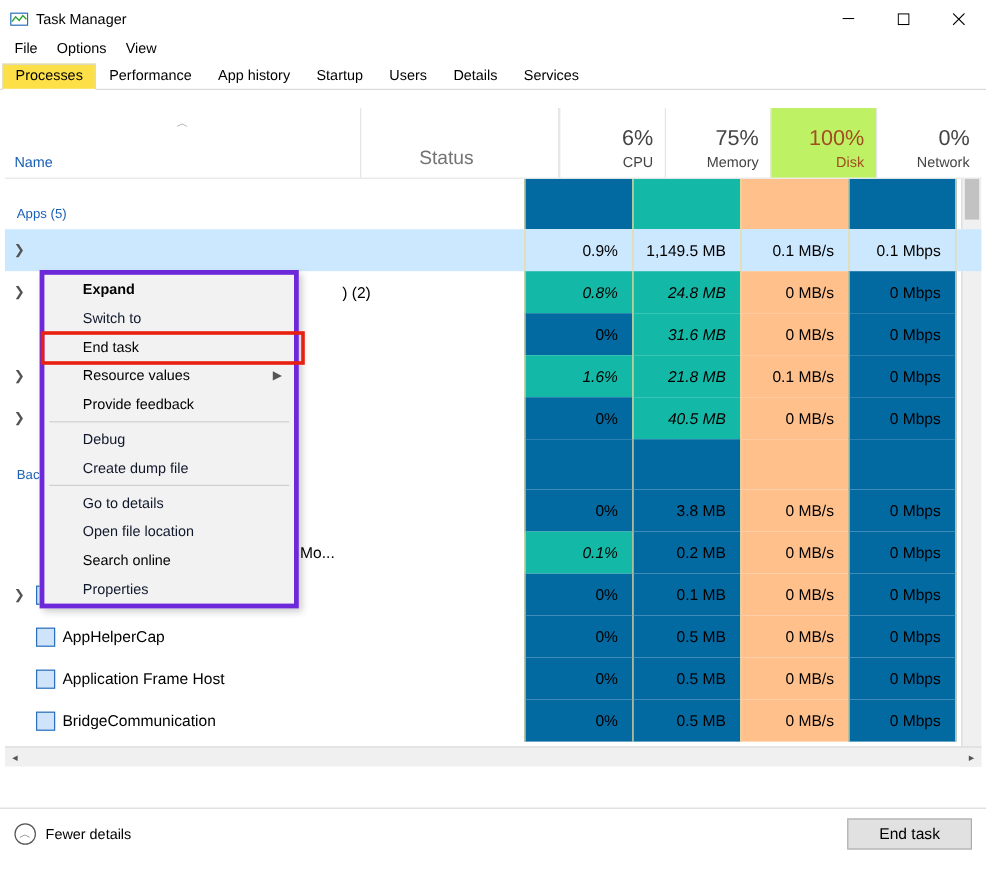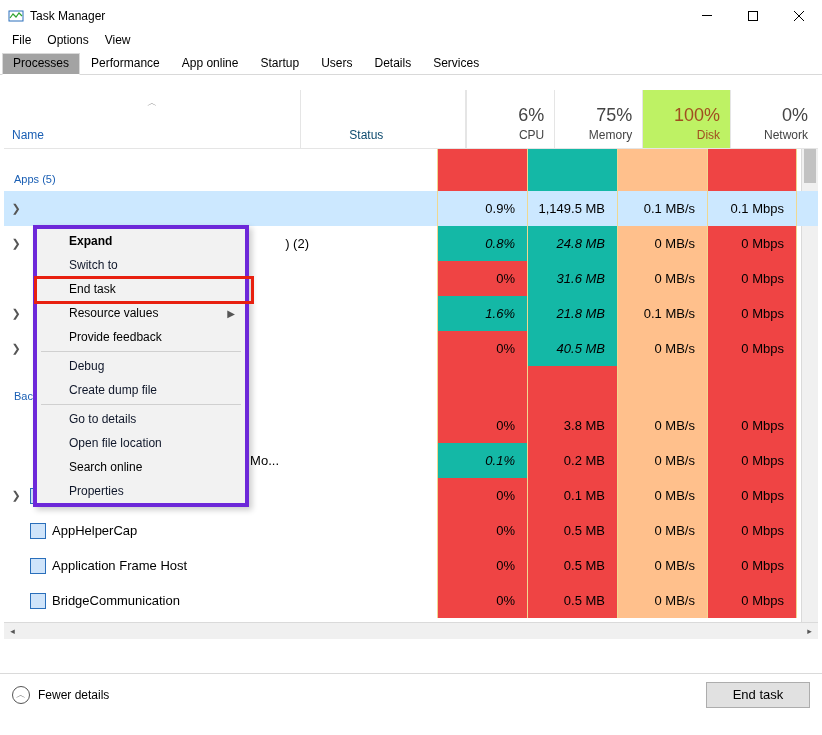--- a/index.html
+++ b/index.html
@@ -13,50 +13,50 @@
     .win-controls { display: flex; }
     .win-btn { width: 46px; height: 31px; display: flex; align-items: center; justify-content: center; font-size: 14px; color: #000; }
 
     
     .menubar { height: 22px; display: flex; padding: 0 4px; }
     .menu-item { padding: 2px 8px; font-size: 12px; color: #000; }
 
     
     .tabbar { height: 22px; display: flex; border-bottom: 1px solid #d9d9d9; padding-left: 2px; }
     .tab { padding: 2px 10px 3px 10px; font-size: 12px; color: #000; border: 1px solid transparent; border-bottom: none; margin-bottom: -1px; }
-    .tab.active { border: 1px solid #d9d9d9; border-bottom: 1px solid #fff; background: #a3a3a3; }
+    .tab.active { border: 1px solid #d9d9d9; border-bottom: 1px solid #fff; background: #fde047; }
 
     
     .main-area { position: relative; height: 598px; }
 
     
     .col-headers { height: 59px; display: flex; border-bottom: 1px solid #e5e5e5; }
     .col-name { width: 305px; display: flex; flex-direction: column; justify-content: flex-end; padding: 0 8px 6px 8px; font-size: 12px; color: #1a5fb4; position: relative; }
     .col-sort-arrow { position: absolute; top: 6px; left: 50%; transform: translateX(-50%); font-size: 10px; color: #888; }
-    .col-status { width: 128px; display: flex; flex-direction: column; justify-content: flex-end; padding: 0 8px 6px 8px; font-size: 12px; color: #0c4a6e; margin-left: 40px; }
+    .col-status { width: 128px; display: flex; flex-direction: column; justify-content: flex-end; padding: 0 8px 6px 8px; font-size: 16px; color: #737373; margin-left: 40px; }
     .col-metric { width: 90px; display: flex; flex-direction: column; justify-content: flex-end; padding: 0 10px 6px 0; font-size: 12px; color: #444; text-align: right; border-left: 1px solid #e5e5e5; }
     .col-metric .pct { font-size: 18px; margin-bottom: 2px; }
     .col-metric.highlight { background: #bef264; color: #a14e20; }
     .col-header-border-right { border-right: 1px solid #e5e5e5; }
 
     
     .proc-list { position: relative; overflow: hidden; }
     .row { height: 35px; display: flex; align-items: stretch; font-size: 13px; position: relative; }
     .row.group-header { height: 42px; }
     .cell-name { width: 305px; display: flex; align-items: center; padding-left: 4px; }
     .expand-chevron { width: 16px; text-align: center; color: #555; font-size: 11px; }
     .proc-icon { width: 16px; height: 16px; margin: 0 6px; display: inline-flex; align-items: center; justify-content: center; }
     .proc-icon.blue-box { border: 1px solid #2a6fbb; background: #cfe4fa; }
     .proc-name { font-size: 13px; color: #000; white-space: nowrap; overflow: hidden; text-overflow: ellipsis; flex: 1; }
     .cell-status { width: 128px; }
     .cell-metric { width: 90px; display: flex; align-items: center; justify-content: flex-end; padding-right: 12px; border-left: 1px solid #f0d890; text-align: center; }
     .cell-metric.last { border-right: 1px solid #f0d890; }
     .cell-metric.hi { background: #ffc08c; }
     .cell-metric.med { background: #14b8a6; font-style: italic; }
-    .cell-metric.lo { background: #ef4444; }
+    .cell-metric.lo { background: #0369a1; }
     .row.selected { background: #cce8ff; }
     .row.selected .cell-metric { background: #cce8ff; }
     .row.group-header .group-label { font-size: 11px; color: #1a5fb4; padding-left: 10px; display: flex; align-items: flex-end; height: 100%; padding-bottom: 6px; }
 
     
     .scrollbar-v { position: absolute; right: 0; top: 0; width: 17px; height: 100%; background: #f0f0f0; border-left: 1px solid #dadada; }
     .scroll-thumb { position: absolute; top: 0; left: 2px; right: 2px; height: 34px; background: #c2c2c2; }
     .scroll-arrow { position: absolute; left: 0; right: 0; height: 17px; background: #f0f0f0; display: flex; align-items: center; justify-content: center; font-size: 9px; color: #555; }
     .scroll-arrow.down { bottom: 0; }
     .scrollbar-h { position: absolute; left: 0; right: 0; bottom: 0; height: 17px; background: #f0f0f0; border-top: 1px solid #dadada; }
@@ -113,21 +113,21 @@
 
 <div class="menubar">
   <div class="menu-item">File</div>
   <div class="menu-item">Options</div>
   <div class="menu-item">View</div>
 </div>
 
 <div class="tabbar">
   <div class="tab active">Processes</div>
   <div class="tab">Performance</div>
-  <div class="tab">App online</div>
+  <div class="tab">App history</div>
   <div class="tab">Startup</div>
   <div class="tab">Users</div>
   <div class="tab">Details</div>
   <div class="tab">Services</div>
 </div>
 
 <div class="main-area" style="padding:15px 4px 0 4px;">
 
   <div class="col-headers">
     <div class="col-name col-header-border-right">

